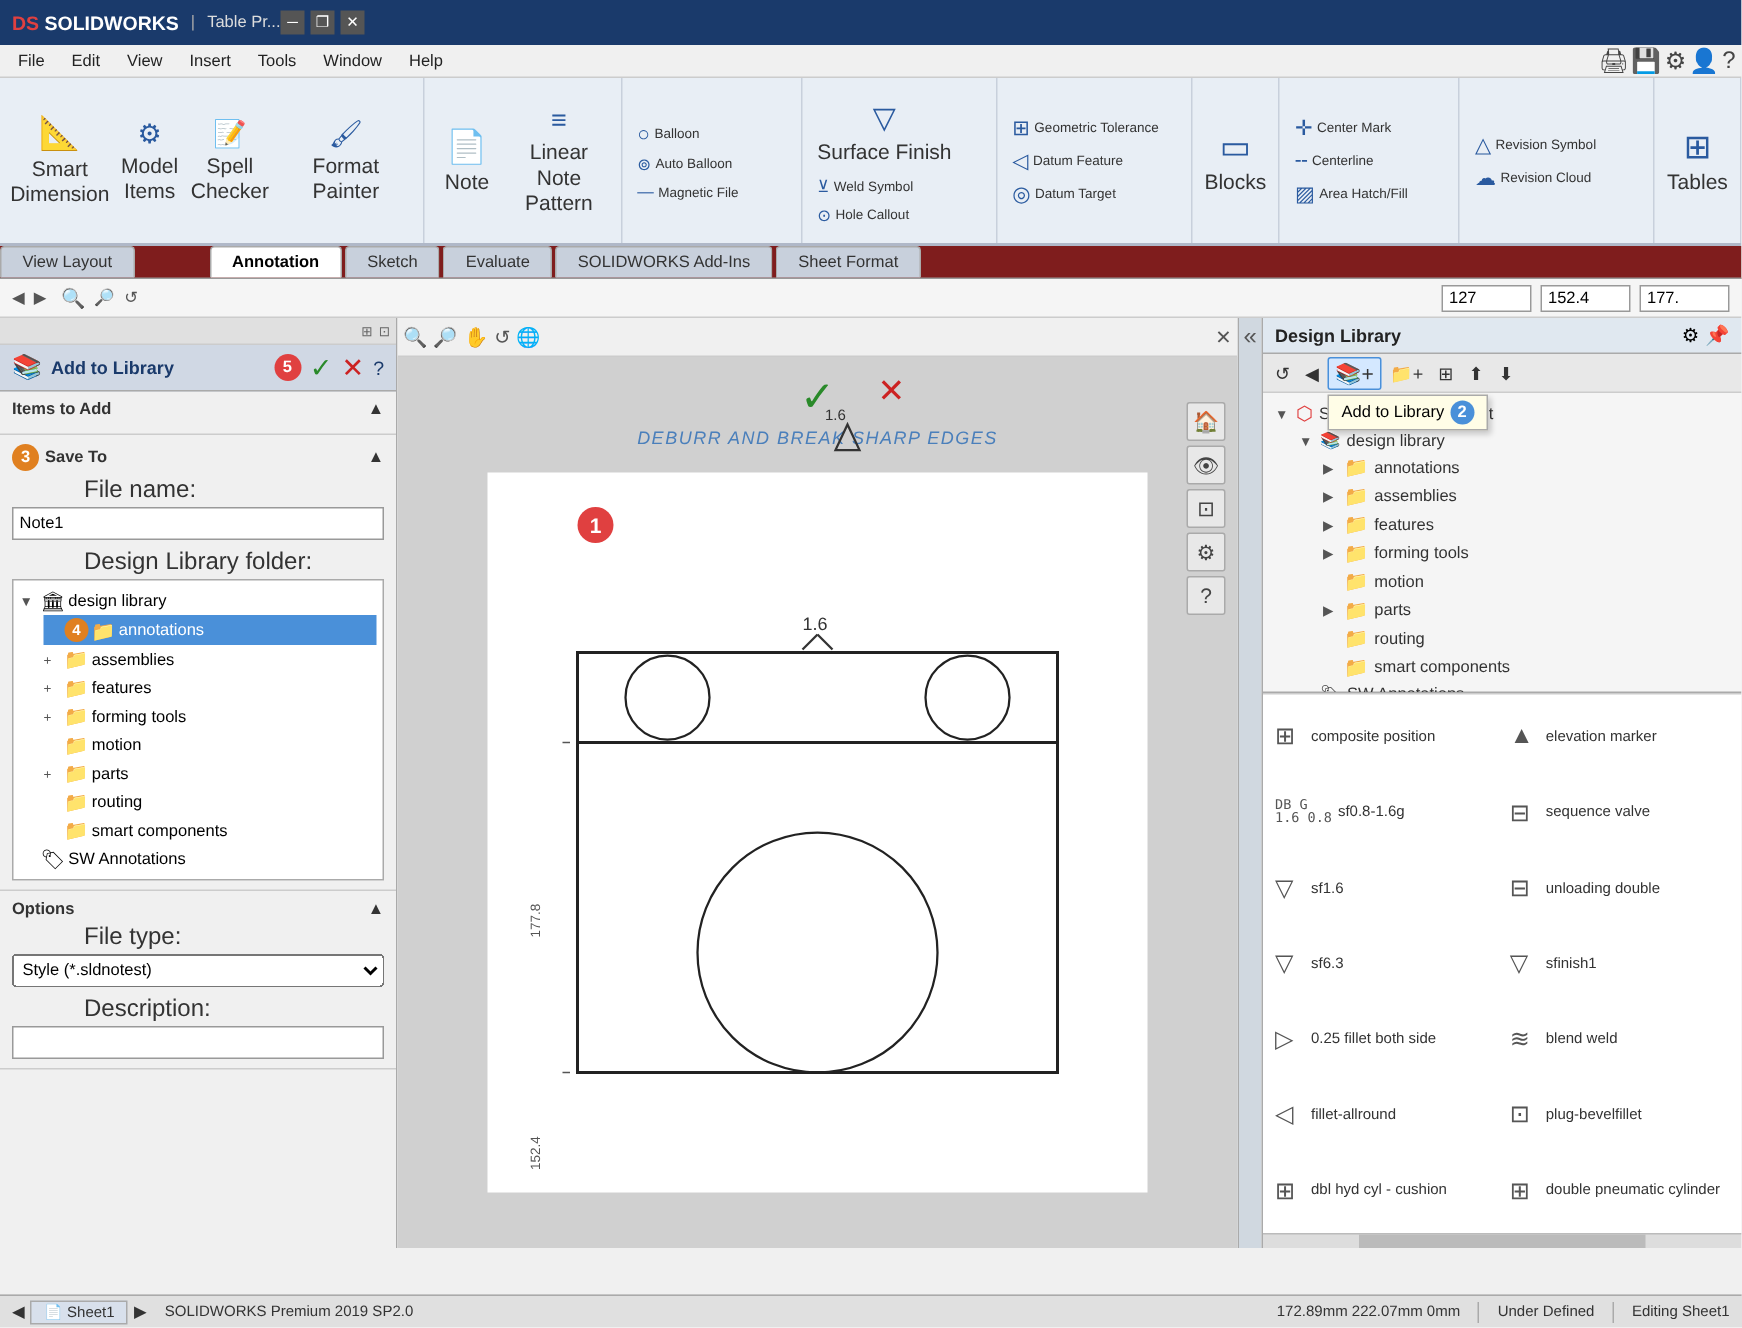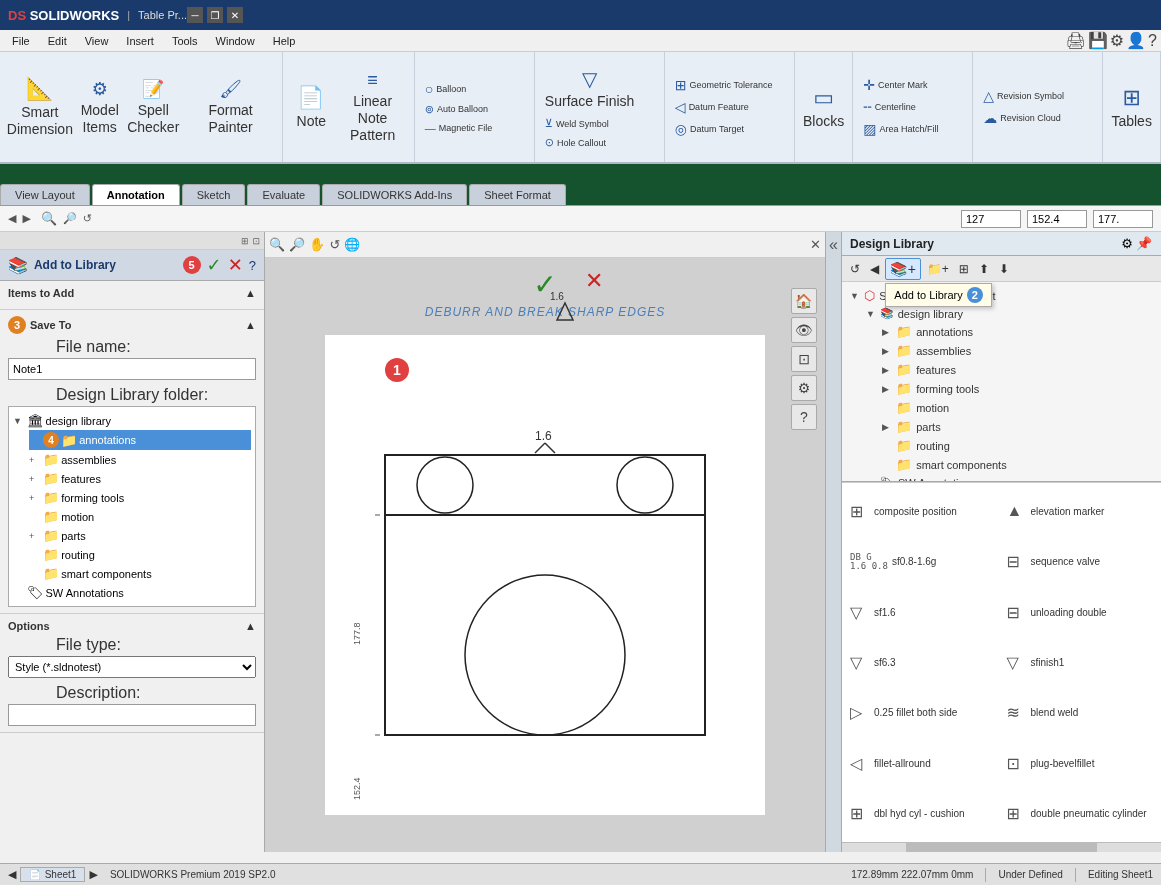--- a/index.html
+++ b/index.html
@@ -86,38 +86,38 @@
       cursor: pointer;
       padding: 2px 4px;
       border-radius: 2px;
       gap: 3px;
     }
     .ribbon-small-tool .icon { font-size: 14px; color: #2a5a9f; }
     .ribbon-small-tool .label { font-size: 9px; color: #333; }
 
     
     #tabbar {
-      background: #14532d;
+      background: #7f1d1d;
       display: flex;
       align-items: flex-end;
-      height: 42px;
+      height: 22px;
       border-bottom: 1px solid #999;
     }
     .tab {
       padding: 4px 14px;
       font-size: 11px;
       cursor: pointer;
       border: 1px solid #aaa;
       border-bottom: none;
       background: #c8d0dc;
       color: #333;
       margin-right: 2px;
       border-radius: 3px 3px 0 0;
     }
-    .tab.active { background: #fff; color: #000; font-weight: bold; }
+    .tab.active { background: #fff; color: #000; font-weight: bold; margin-left: 48px; }
 
     
     #addressbar {
       background: #f5f5f5;
       border-bottom: 1px solid #ccc;
       height: 26px;
       display: flex;
       align-items: center;
       padding: 0 8px;
       gap: 6px;

